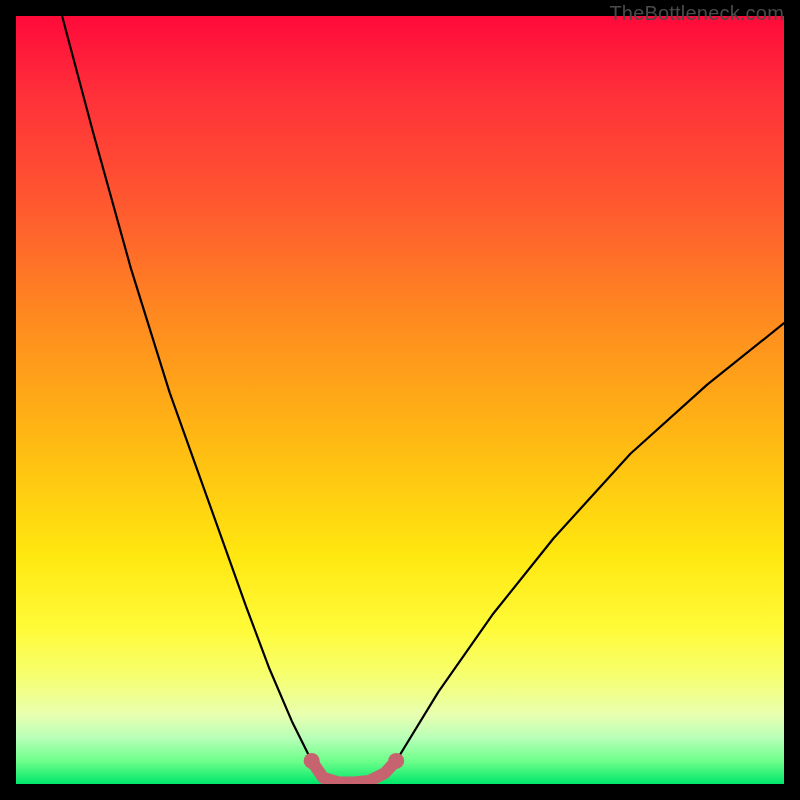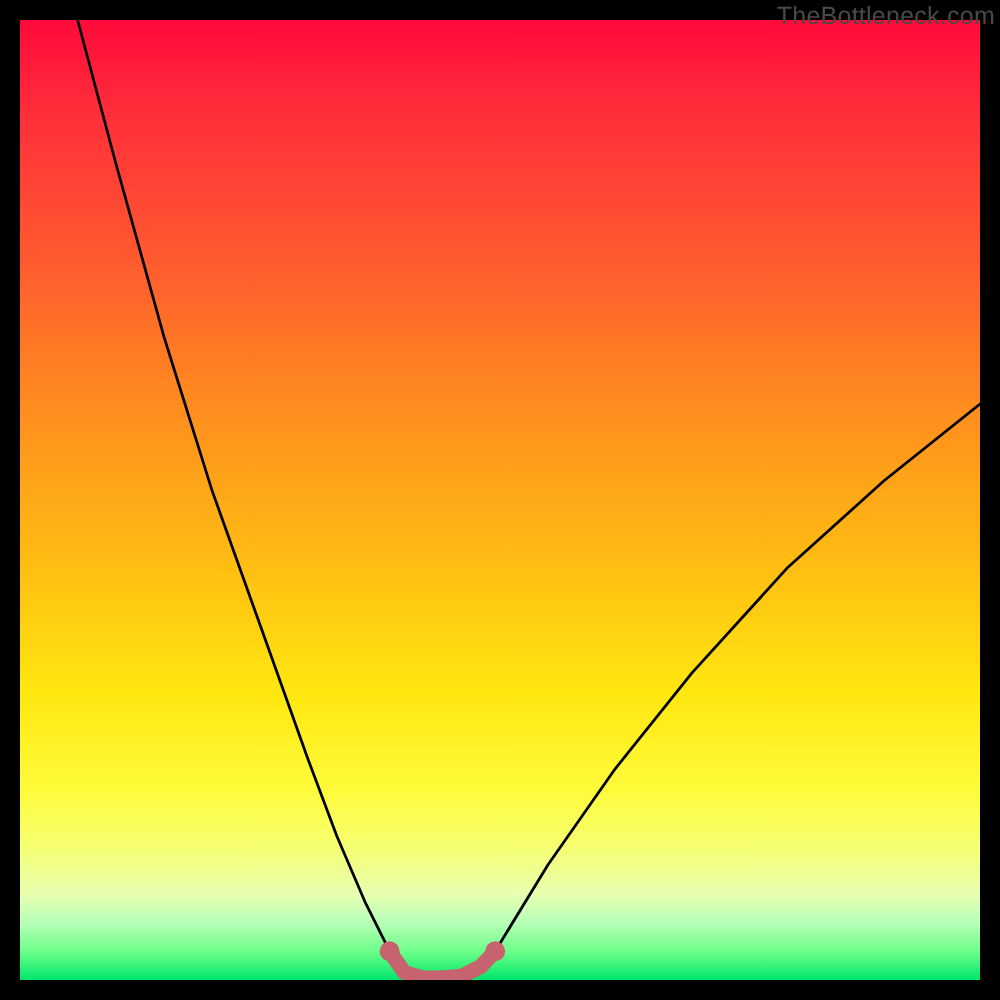--- a/index.html
+++ b/index.html
@@ -36,21 +36,21 @@
       #f6ff70 86%,
       #e8ffb0 91%,
       #b8ffb8 94%,
       #6eff8a 97%,
       #00e66b 100%
     );
   }
   .watermark {
     position: absolute;
     top: 2px;
-    right: 4px;
+    right: 16px;
     color: #4a4a4a;
     font-size: 20px;
     font-weight: 500;
     letter-spacing: 0.2px;
     pointer-events: none;
   }
   svg.curve {
     position: absolute;
     left: 0;
     top: 0;

